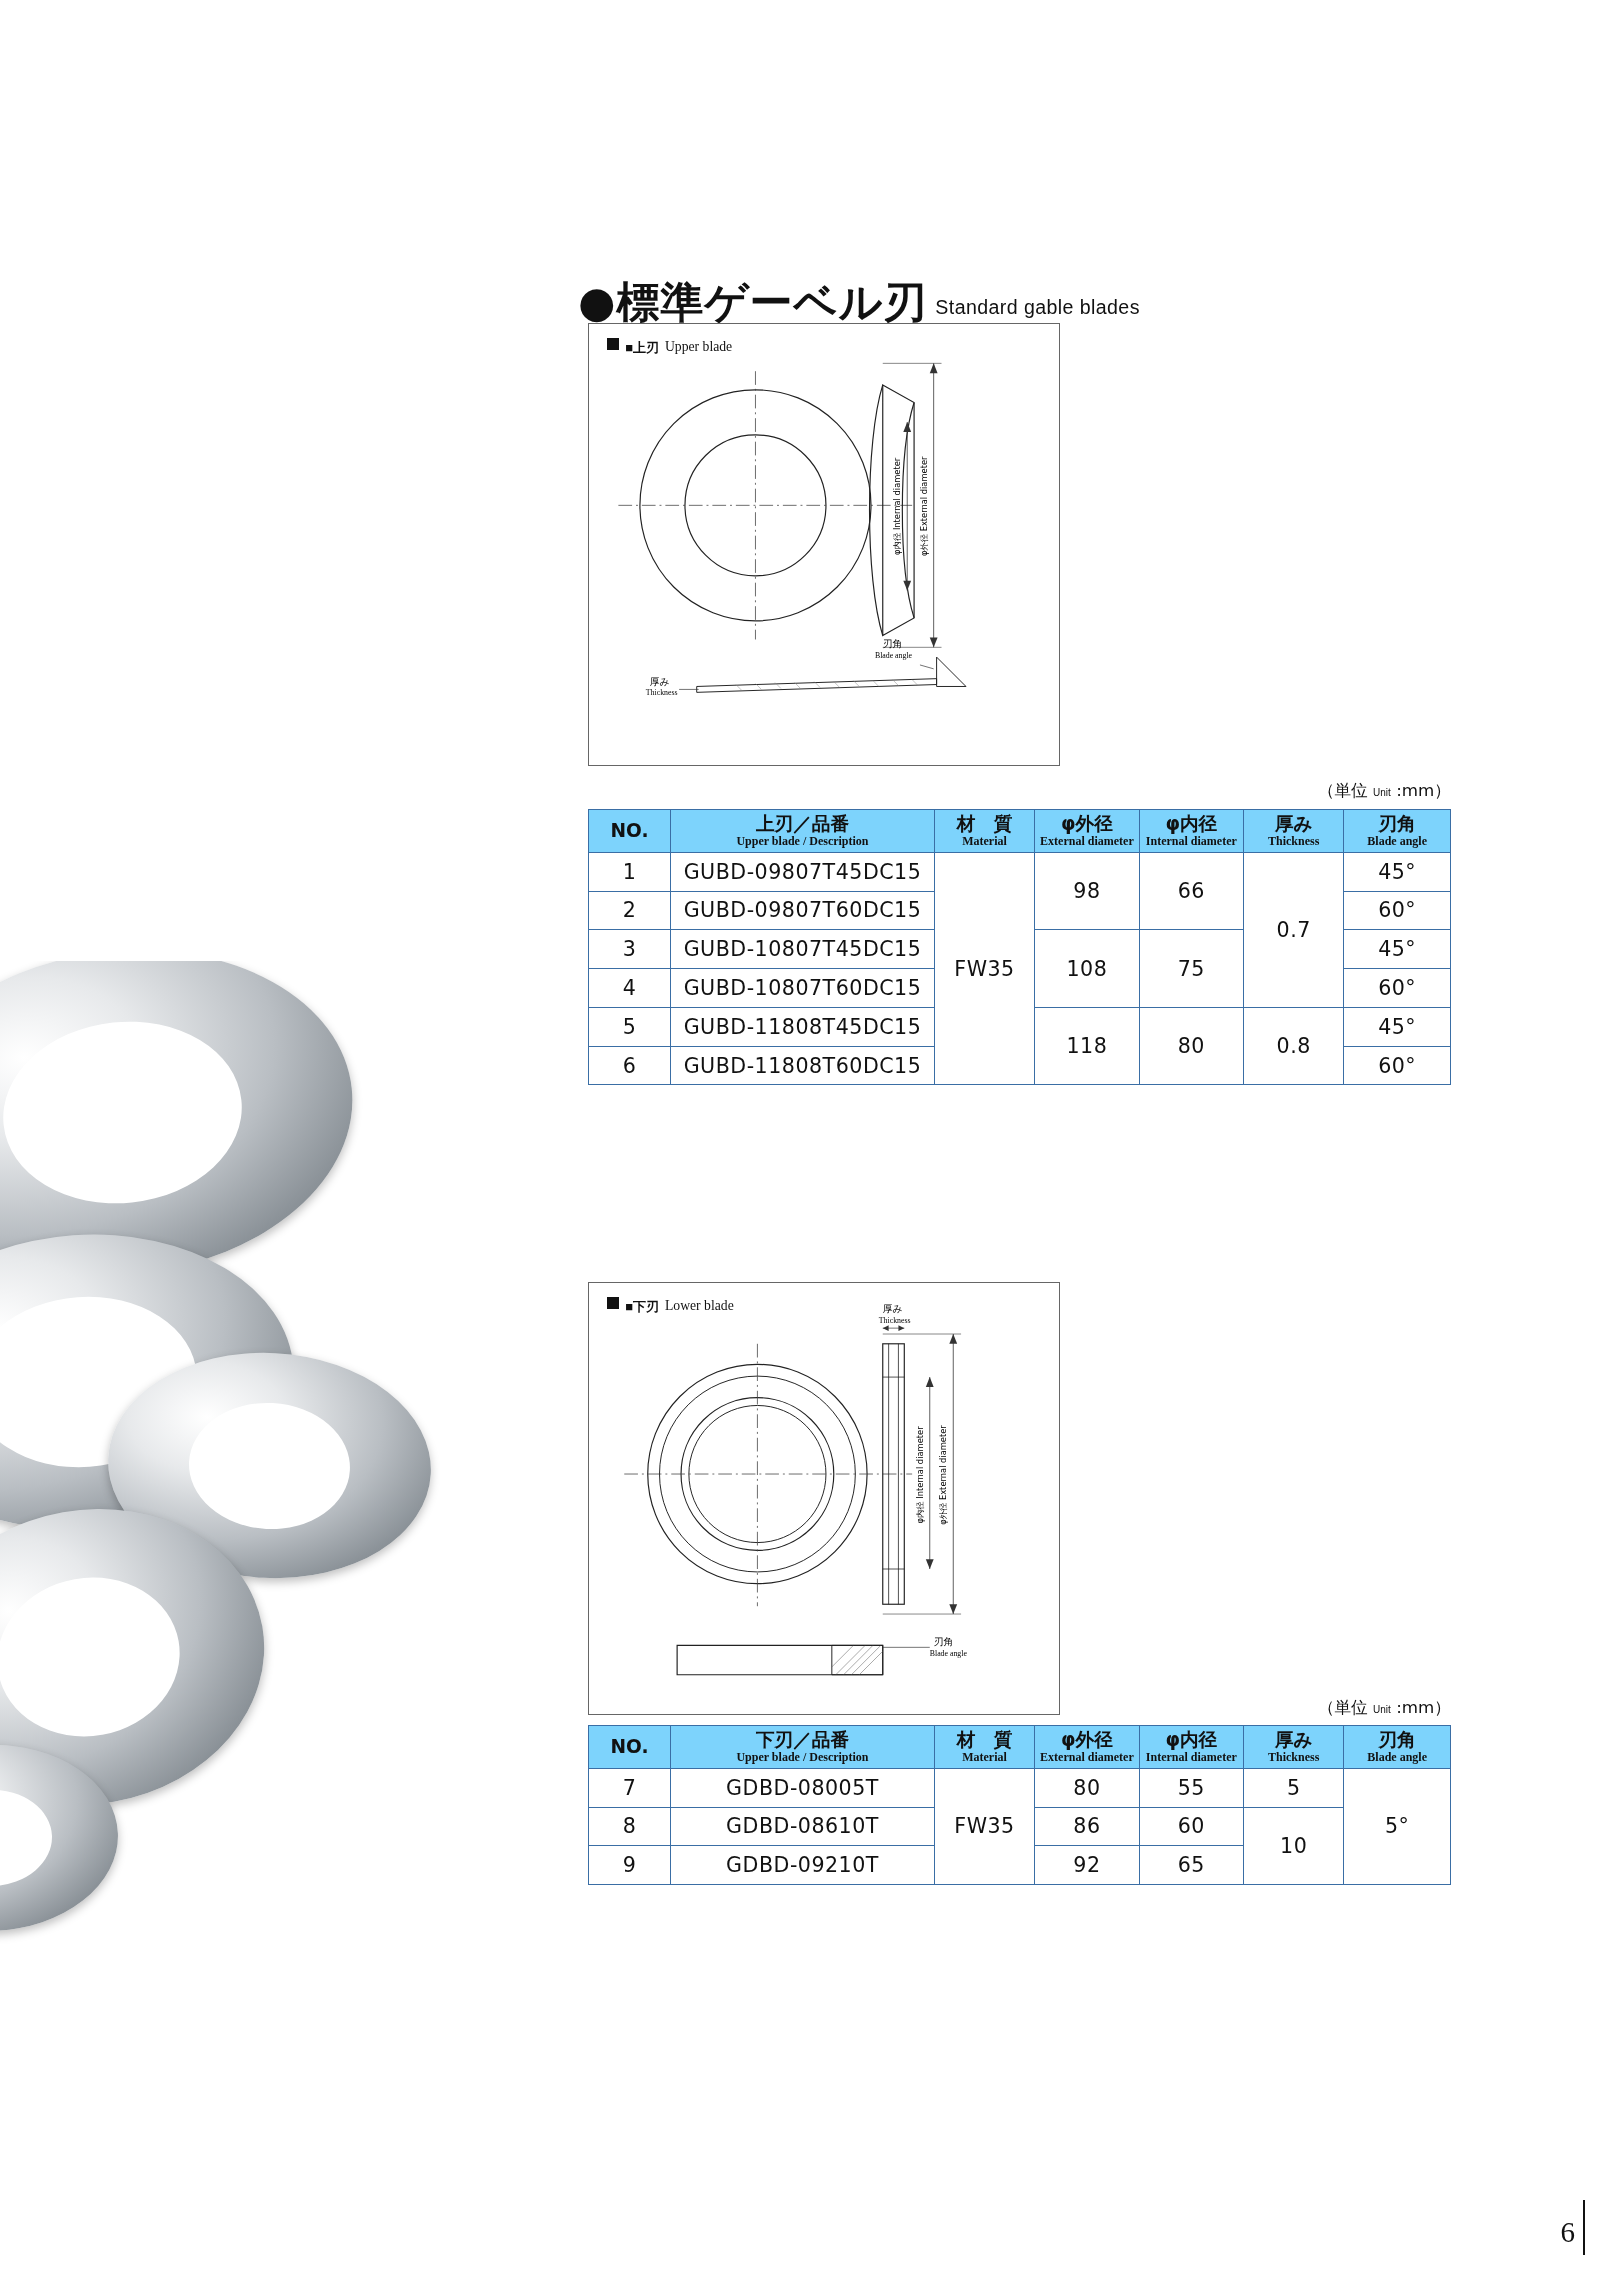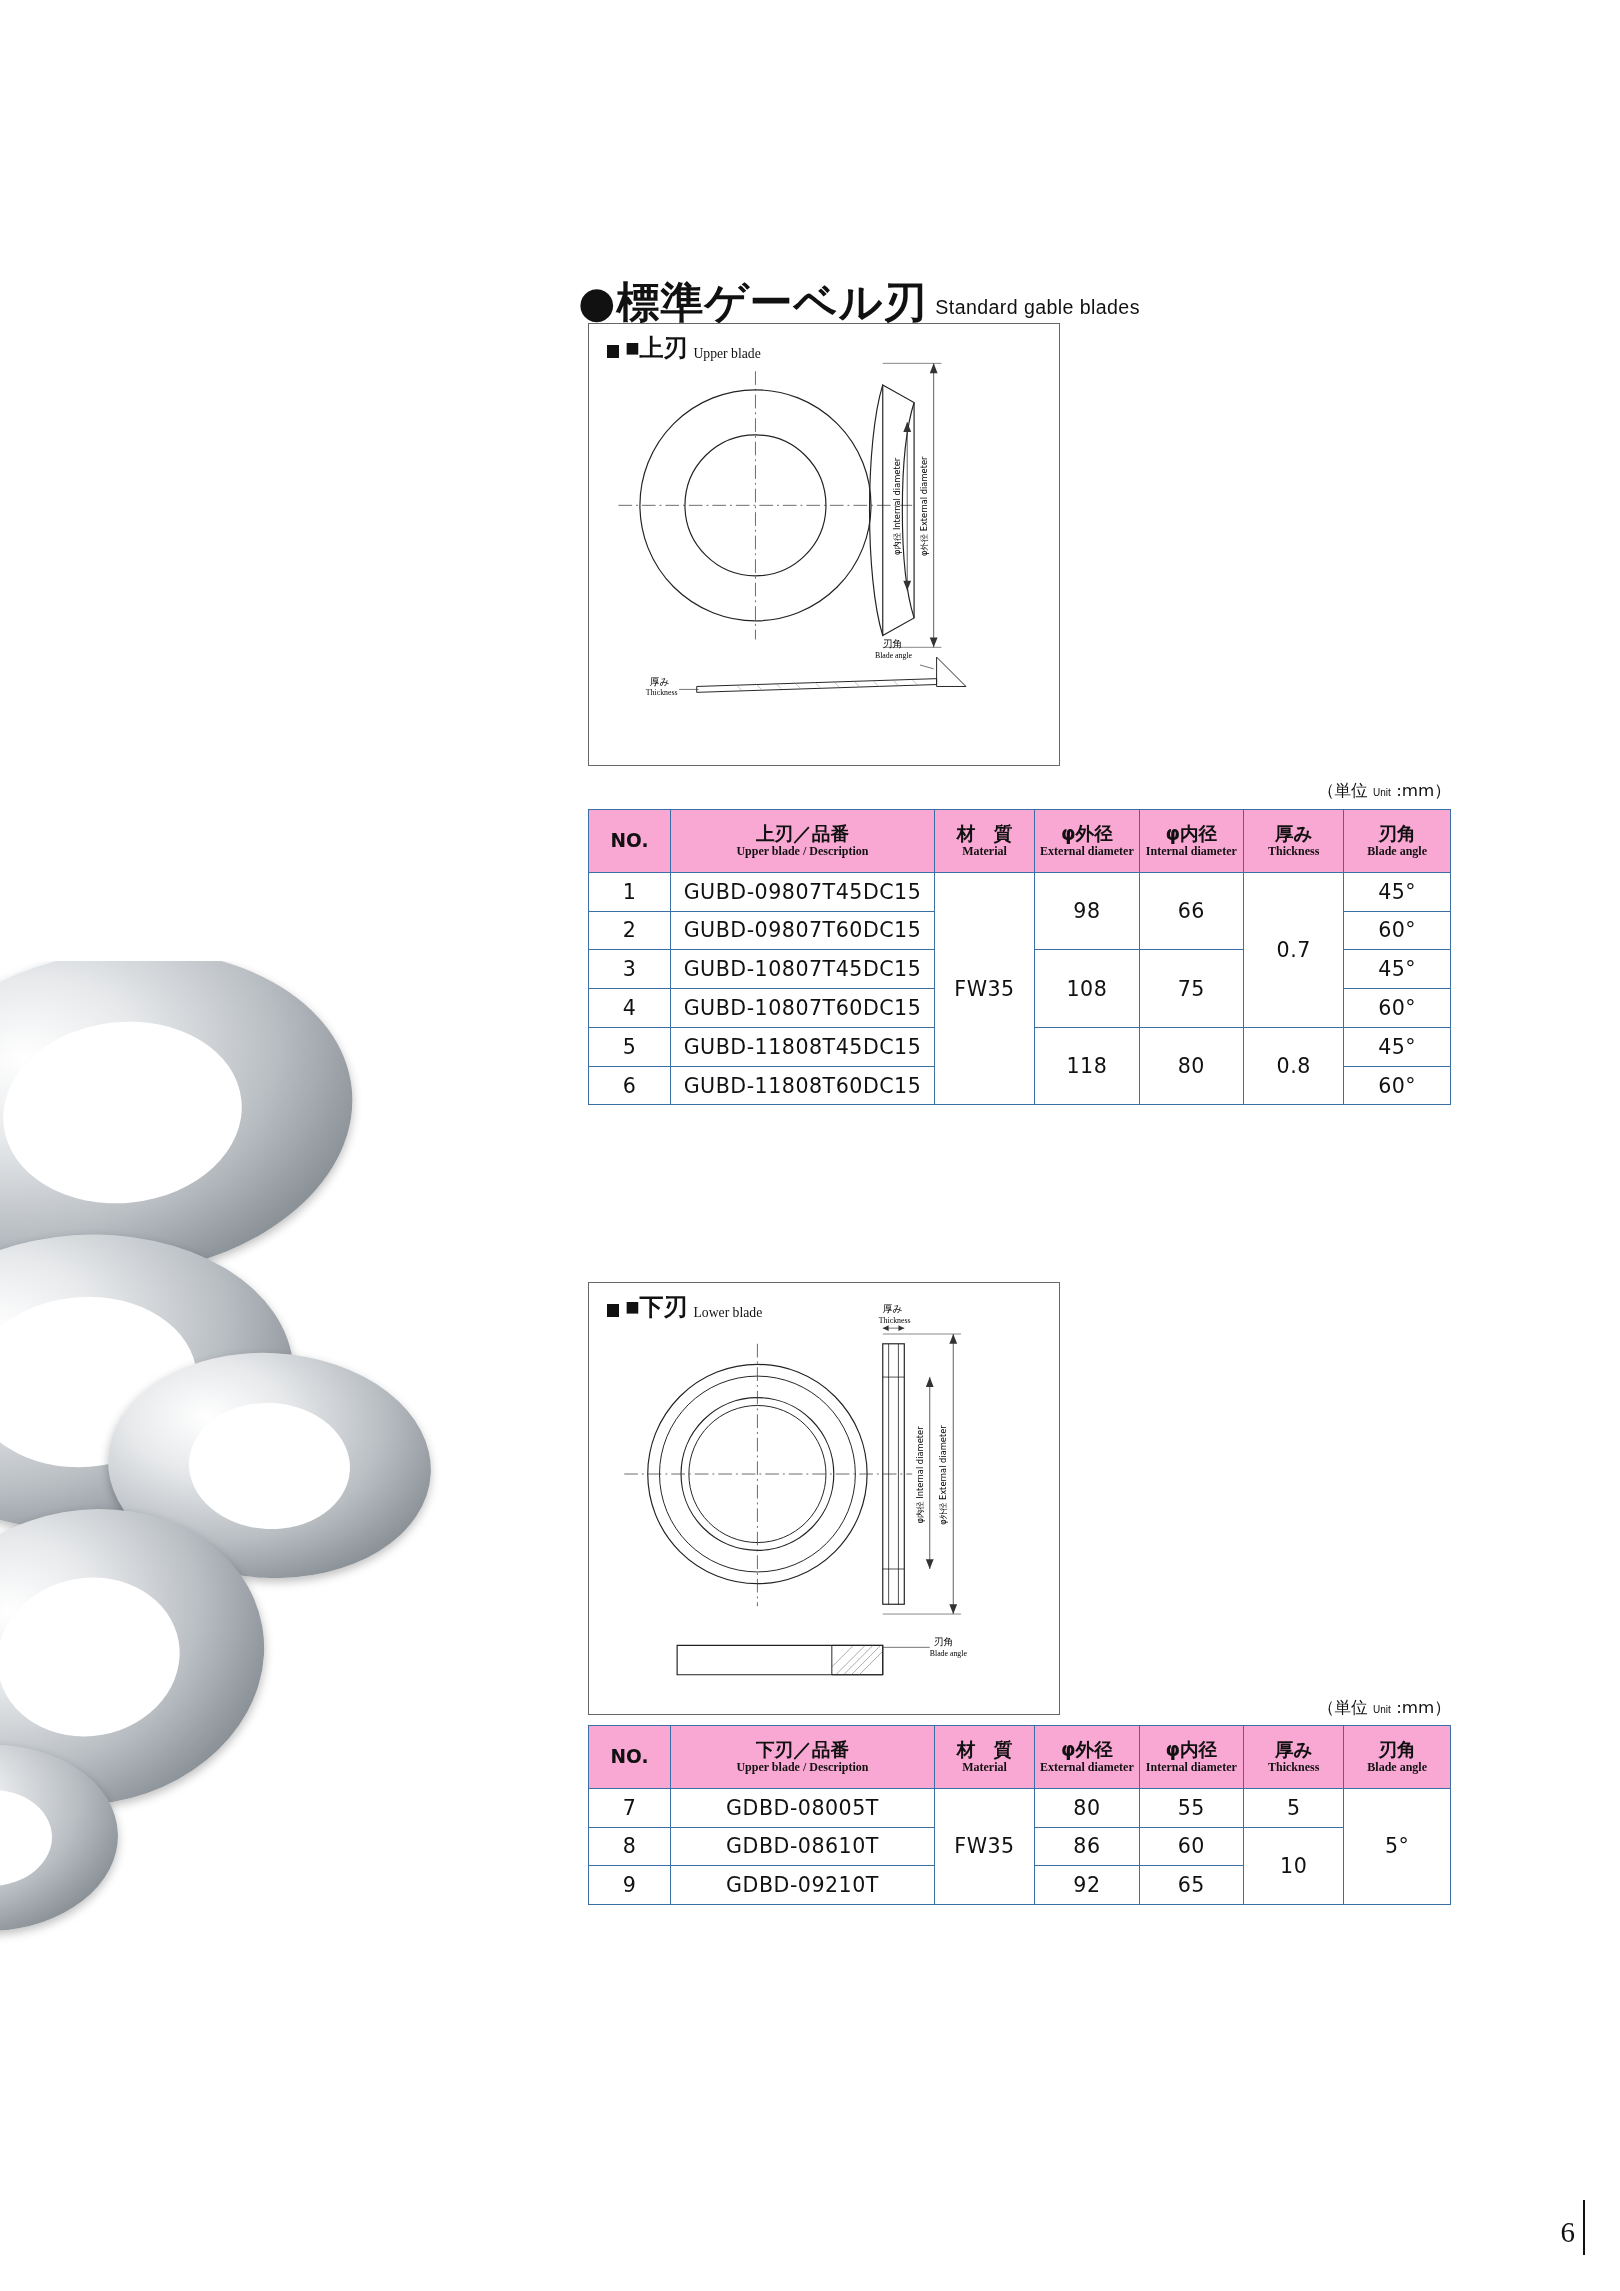--- a/index.html
+++ b/index.html
@@ -52,42 +52,42 @@
   }
 
   
   .figure{
     position:absolute;border:1px solid #666;background:#fff;
   }
   .fig-label{
     position:absolute;left:17.6px;top:13.7px;display:flex;align-items:flex-end;gap:5.9px;
   }
   .fig-label .sq{width:12.7px;height:12.7px;background:#111;margin-bottom:3.9px;}
-  .fig-label .jp{font-family:Liberation Mono, monospace;font-size:24px;font-weight:bold;line-height:1;}
+  .fig-label .jp{font-family:Liberation Sans, sans-serif;font-size:13px;font-weight:bold;line-height:1;}
   .fig-label .en{font-family:"Liberation Serif",serif;font-size:13.7px;line-height:1;margin-bottom:1px;}
 
   .unit-note{
     position:absolute;font-size:16.7px;font-family:"DejaVu Sans",sans-serif;
     text-align:right;
   }
   .unit-note .en{font-family:Liberation Sans, sans-serif;font-size:10px;}
 
   
   table.spec{
     position:absolute;border-collapse:collapse;
     background:#fff;
   }
   table.spec th, table.spec td{
     border:1px solid #3a6ea5;
     text-align:center;vertical-align:middle;
     font-family:"DejaVu Sans",sans-serif;
   }
   table.spec thead th{
-    background:#f9a8d4;
-    padding:13px 2px;
+    background:#7dd3fc;
+    padding:3px 2px;
     font-weight:normal;
   }
   .th-jp{font-size:18.6px;font-weight:bold;display:block;line-height:1.15;}
   .th-en{font-size:12px;font-family:"Liberation Serif",serif;display:block;line-height:1.2;font-weight:bold;}
   table.spec td{
     font-size:20.6px;
     padding:6.9px 3.9px;
     letter-spacing:0.5px;
   }
   td.no-col{width:69px;font-size:19.6px;}

